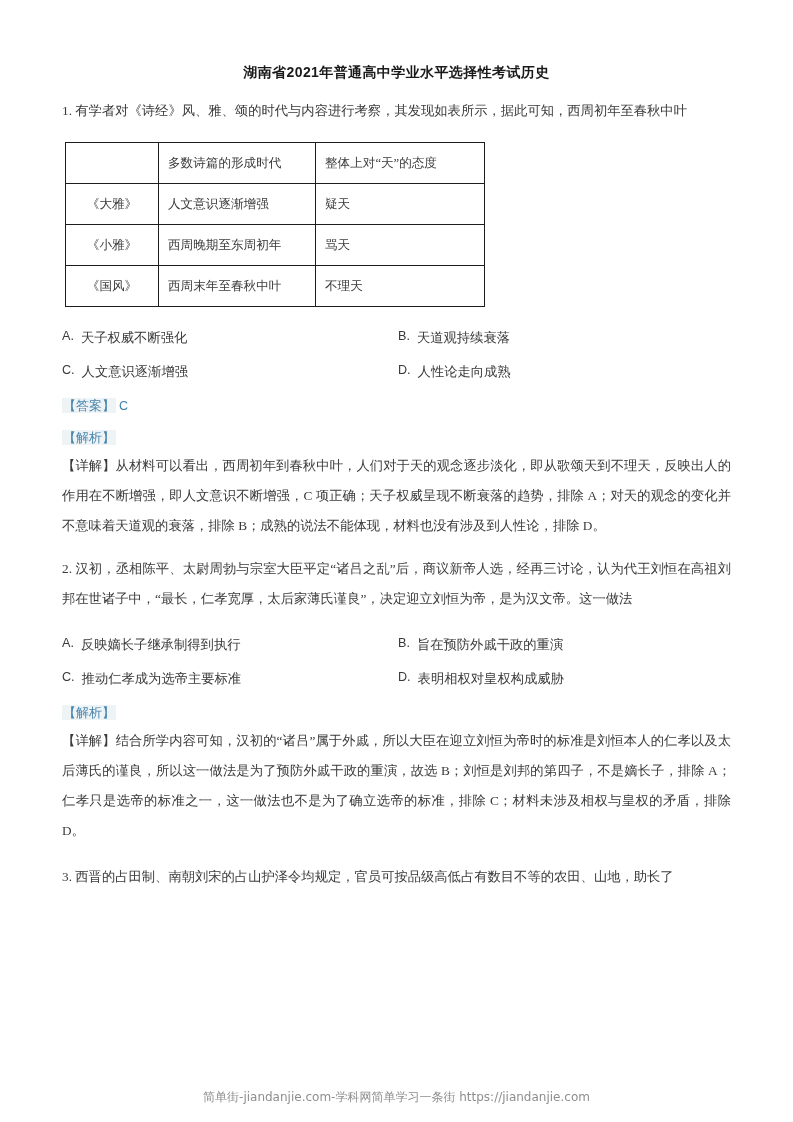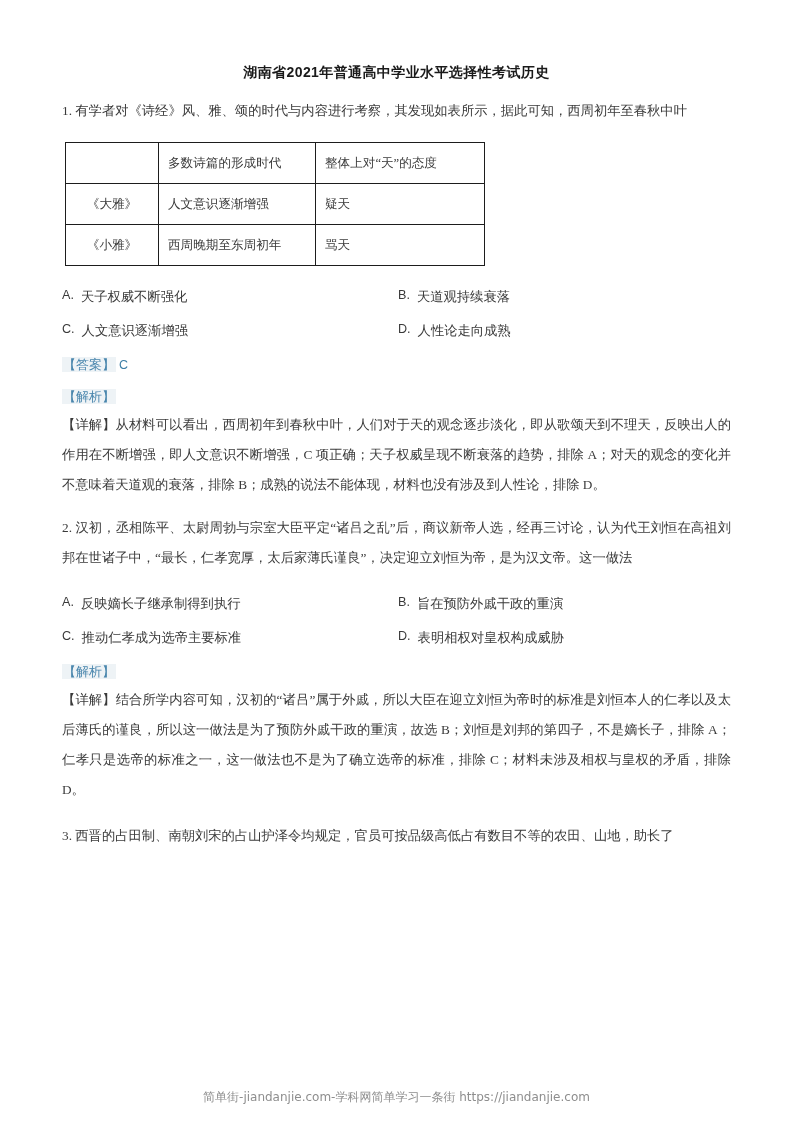--- a/index.html
+++ b/index.html
@@ -144,20 +144,25 @@
       <tr>
         <td class="c0">《大雅》</td>
         <td class="c1">人文意识逐渐增强</td>
         <td class="c2">疑天</td>
       </tr>
       <tr>
         <td class="c0">《小雅》</td>
         <td class="c1">西周晚期至东周初年</td>
         <td class="c2">骂天</td>
       </tr>
+      <tr>
+        <td class="c0">《国风》</td>
+        <td class="c1">西周末年至春秋中叶</td>
+        <td class="c2">不理天</td>
+      </tr>
     </tbody>
   </table>
 
   <div class="options">
     <div class="option-row">
       <div class="option left">
         <span class="opt-key">A.</span>
         <span>天子权威不断强化</span>
       </div>
       <div class="option right">

